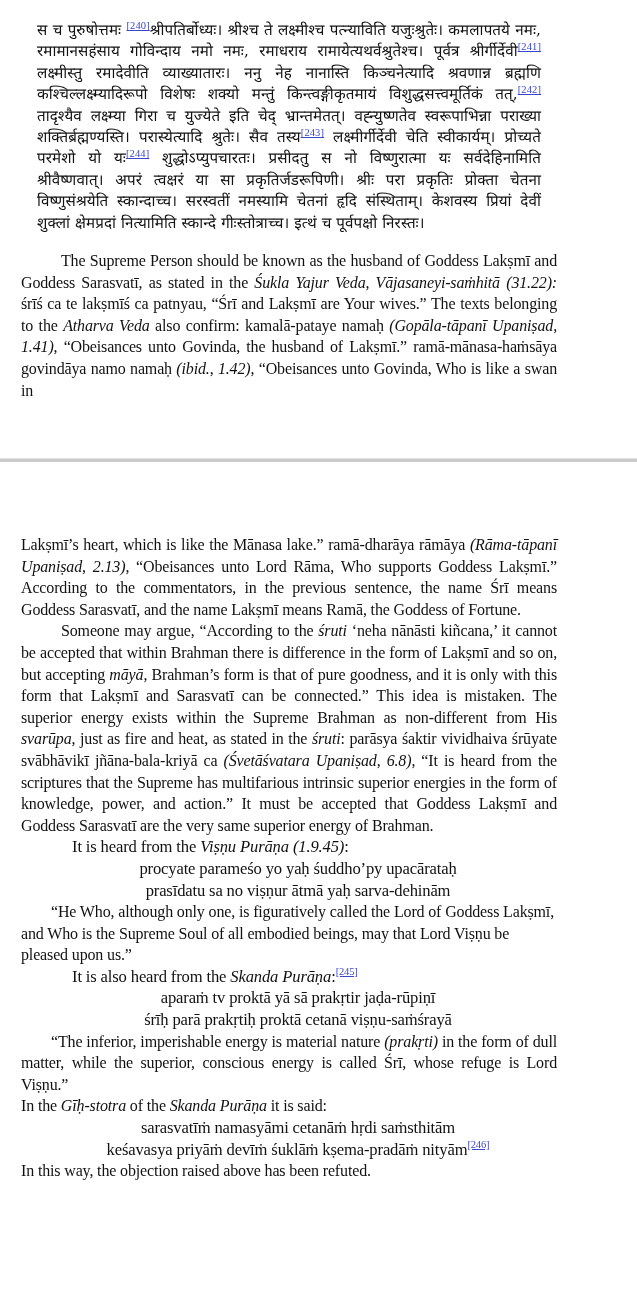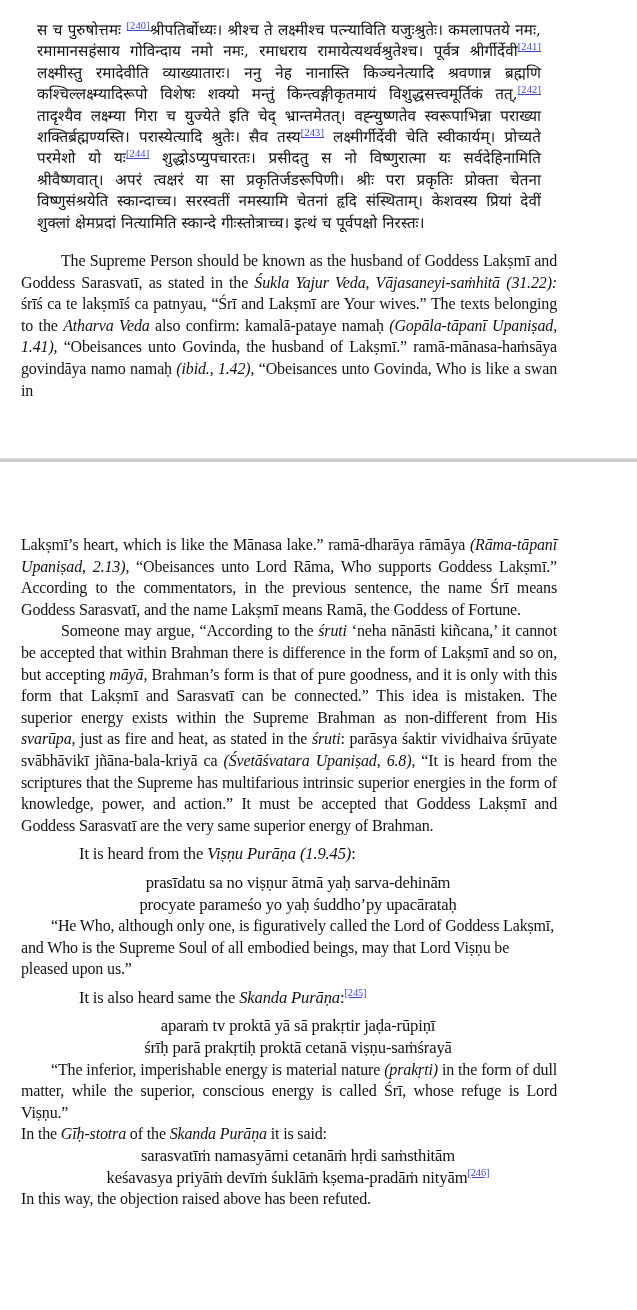--- a/index.html
+++ b/index.html
@@ -17,21 +17,21 @@
       margin: 16px; letter-spacing: 0.1px;
     }
     .en {
       font-size: 16px; line-height: 21.6px; text-align: justify; margin: 0;
       letter-spacing: -0.15px;
     }
     .en .ind { display: inline-block; width: 40px; }
     .en.noj { text-align: left; }
     .verse { font-size: 16.6px; line-height: 21.6px; margin: 0; text-align: center; letter-spacing: -0.15px; }
     .verse-a { padding-left: 18px; }
-    .intro { font-size: 16.6px; line-height: 21.6px; margin: 7px; padding-left: 51px; letter-spacing: -0.15px; }
+    .intro { font-size: 16.6px; line-height: 21.6px; margin: 0; padding-left: 51px; letter-spacing: -0.15px; }
     em { font-style: italic; }
     a.fn {
       color: #3b47c9; text-decoration: underline; font-size: 10.5px;
       vertical-align: super; line-height: 0; font-family: "Liberation Serif", serif;
     }
     .divider {
       position: absolute; left: 0; top: 458px; width: 637px; height: 3px;
       background: #cbcbcb; border-top: 1px solid #e0e0e0;
     }
   </style>
@@ -43,25 +43,25 @@
   <p class="en"><span class="ind"></span><span><span>The Supreme Person should be known as the husband of Goddess Lakṣmī and Goddess Sarasvatī, as stated in the </span><em>Śukla Yajur Veda</em><span>, </span><em>Vājasaneyi-saṁhitā (31.22):</em><span> śrīś ca te lakṣmīś ca patnyau, “Śrī and Lakṣmī are Your wives.” The texts belonging to the </span><em>Atharva Veda</em><span> also confirm: kamalā-pataye namaḥ </span><em>(Gopāla-tāpanī Upaniṣad</em><span>, </span><em>1.41)</em><span>, “Obeisances unto Govinda, the husband of Lakṣmī.” ramā-mānasa-haṁsāya govindāya namo namaḥ </span><em>(ibid.</em><span>, </span><em>1.42)</em><span>, “Obeisances unto Govinda, Who is like a swan in</span></span></p>
 </div>
 
 <div class="divider"></div>
 
 <div class="page page-bottom">
   <p class="en"><span>Lakṣmī’s heart, which is like the Mānasa lake.” ramā-dharāya rāmāya </span><em>(Rāma-tāpanī Upaniṣad</em><span>, </span><em>2.13)</em><span>, “Obeisances unto Lord Rāma, Who supports Goddess Lakṣmī.” According to the commentators, in the previous sentence, the name Śrī means Goddess Sarasvatī, and the name Lakṣmī means Ramā, the Goddess of Fortune.</span></p>
   <p class="en"><span class="ind"></span><span><span>Someone may argue, “According to the </span><em>śruti</em><span> ‘neha nānāsti kiñcana,’ it cannot be accepted that within Brahman there is difference in the form of Lakṣmī and so on, but accepting </span><em>māyā</em><span>, Brahman’s form is that of pure goodness, and it is only with this form that Lakṣmī and Sarasvatī can be connected.” This idea is mistaken. The superior energy exists within the Supreme Brahman as non-different from His </span><em>svarūpa</em><span>, just as fire and heat, as stated in the </span><em>śruti</em><span>: parāsya śaktir vividhaiva śrūyate svābhāvikī jñāna-bala-kriyā ca </span><em>(Śvetāśvatara Upaniṣad</em><span>, </span><em>6.8)</em><span>, “It is heard from the scriptures that the Supreme has multifarious intrinsic superior energies in the form of knowledge, power, and action.” It must be accepted that Goddess Lakṣmī and Goddess Sarasvatī are the very same superior energy of Brahman.</span></span></p>
 
   <p class="intro"><span>It is heard from the </span><em>Viṣṇu Purāṇa (1.9.45)</em><span>:</span></p>
+  <p class="verse verse-a">procyate parameśo yo yaḥ śuddho’py upacārataḥ</p>
   <p class="verse verse-a">prasīdatu sa no viṣṇur ātmā yaḥ sarva-dehinām</p>
-  <p class="verse verse-a">procyate parameśo yo yaḥ śuddho’py upacārataḥ</p>
   <p class="en noj"><span class="ind" style="width:30px"></span><span>“He Who, although only one, is figuratively called the Lord of Goddess Lakṣmī, and Who is the Supreme Soul of all embodied beings, may that Lord Viṣṇu be pleased upon us.”</span></p>
 
-  <p class="intro"><span>It is also heard same the </span><em>Skanda Purāṇa</em><span>:</span><a class="fn" href="#">[245]</a></p>
+  <p class="intro"><span>It is also heard from the </span><em>Skanda Purāṇa</em><span>:</span><a class="fn" href="#">[245]</a></p>
   <p class="verse verse-a">aparaṁ tv proktā yā sā prakṛtir jaḍa-rūpiṇī</p>
   <p class="verse verse-a">śrīḥ parā prakṛtiḥ proktā cetanā viṣṇu-saṁśrayā</p>
   <p class="en"><span class="ind" style="width:30px"></span><span><span>“The inferior, imperishable energy is material nature </span><em>(prakṛti)</em><span> in the form of dull matter, while the superior, conscious energy is called Śrī, whose refuge is Lord Viṣṇu.”</span></span></p>
 
   <p class="en noj"><span>In the </span><em>Gīḥ-stotra</em><span> of the </span><em>Skanda Purāṇa</em><span> it is said:</span></p>
   <p class="verse verse-a">sarasvatīṁ namasyāmi cetanāṁ hṛdi saṁsthitām</p>
   <p class="verse verse-a"><span>keśavasya priyāṁ devīṁ śuklāṁ kṣema-pradāṁ nityām</span><a class="fn" href="#">[246]</a></p>
   <p class="en noj">In this way, the objection raised above has been refuted.</p>
 
 </div>

